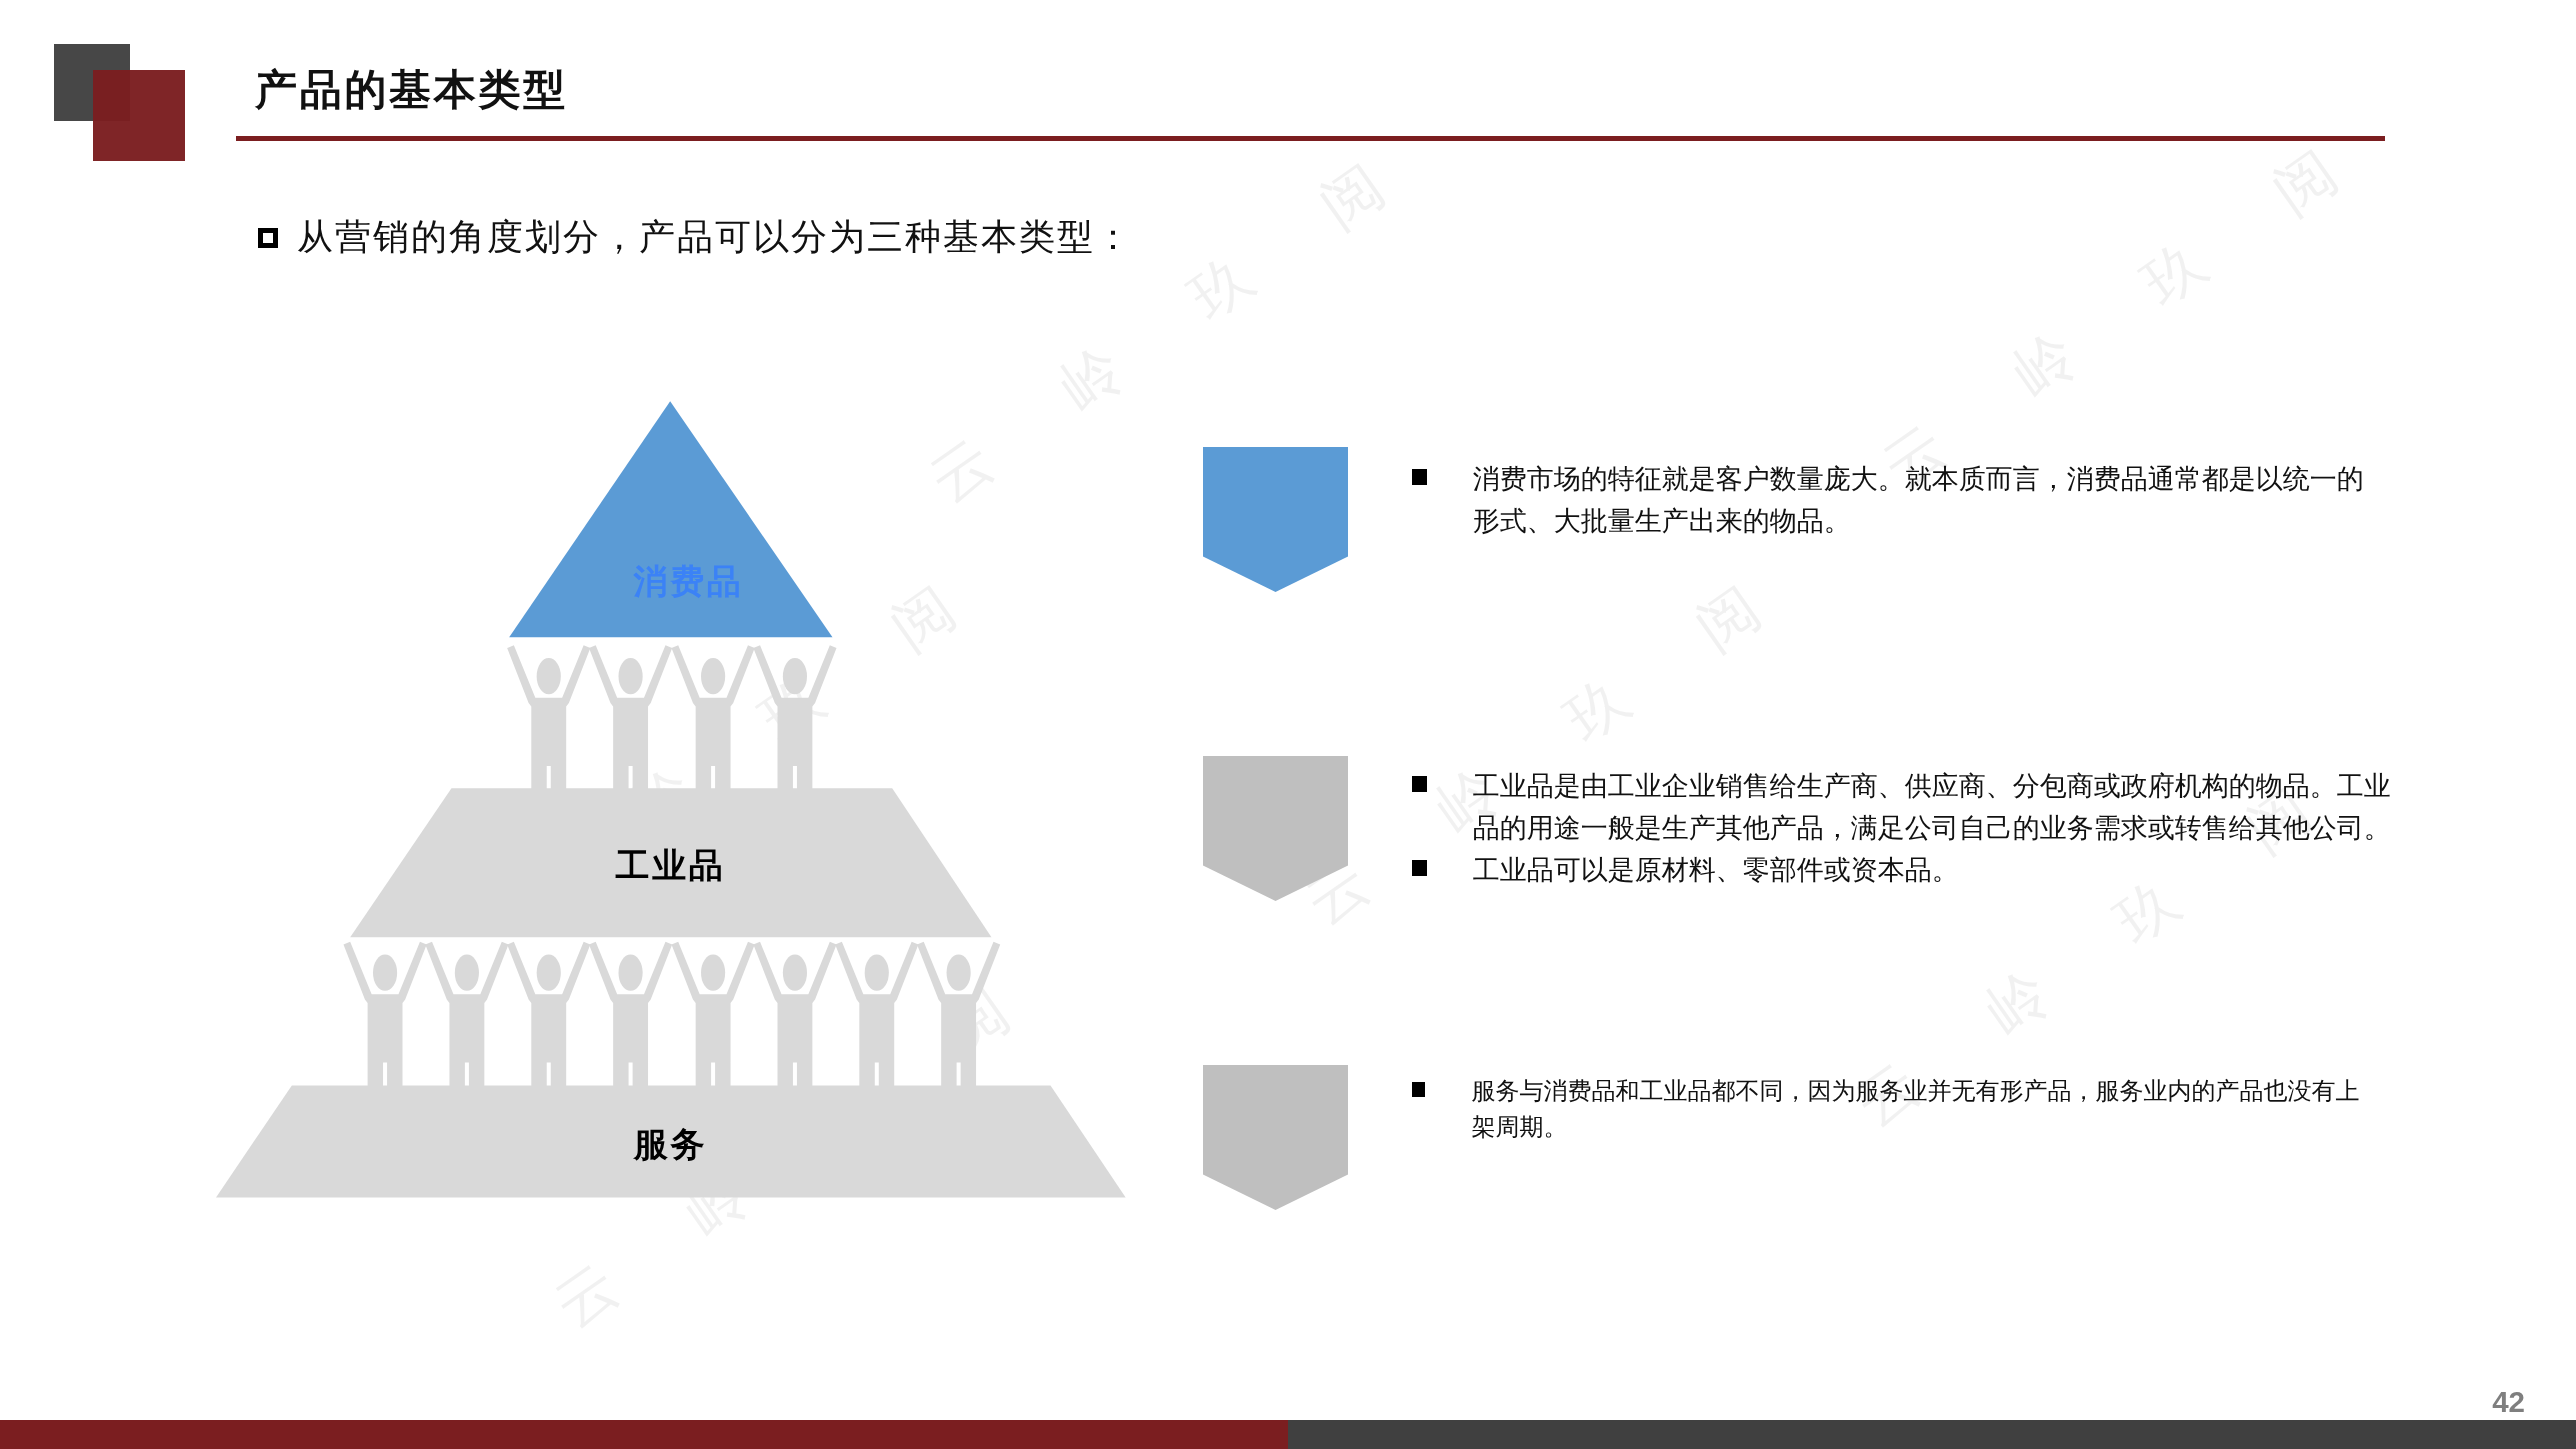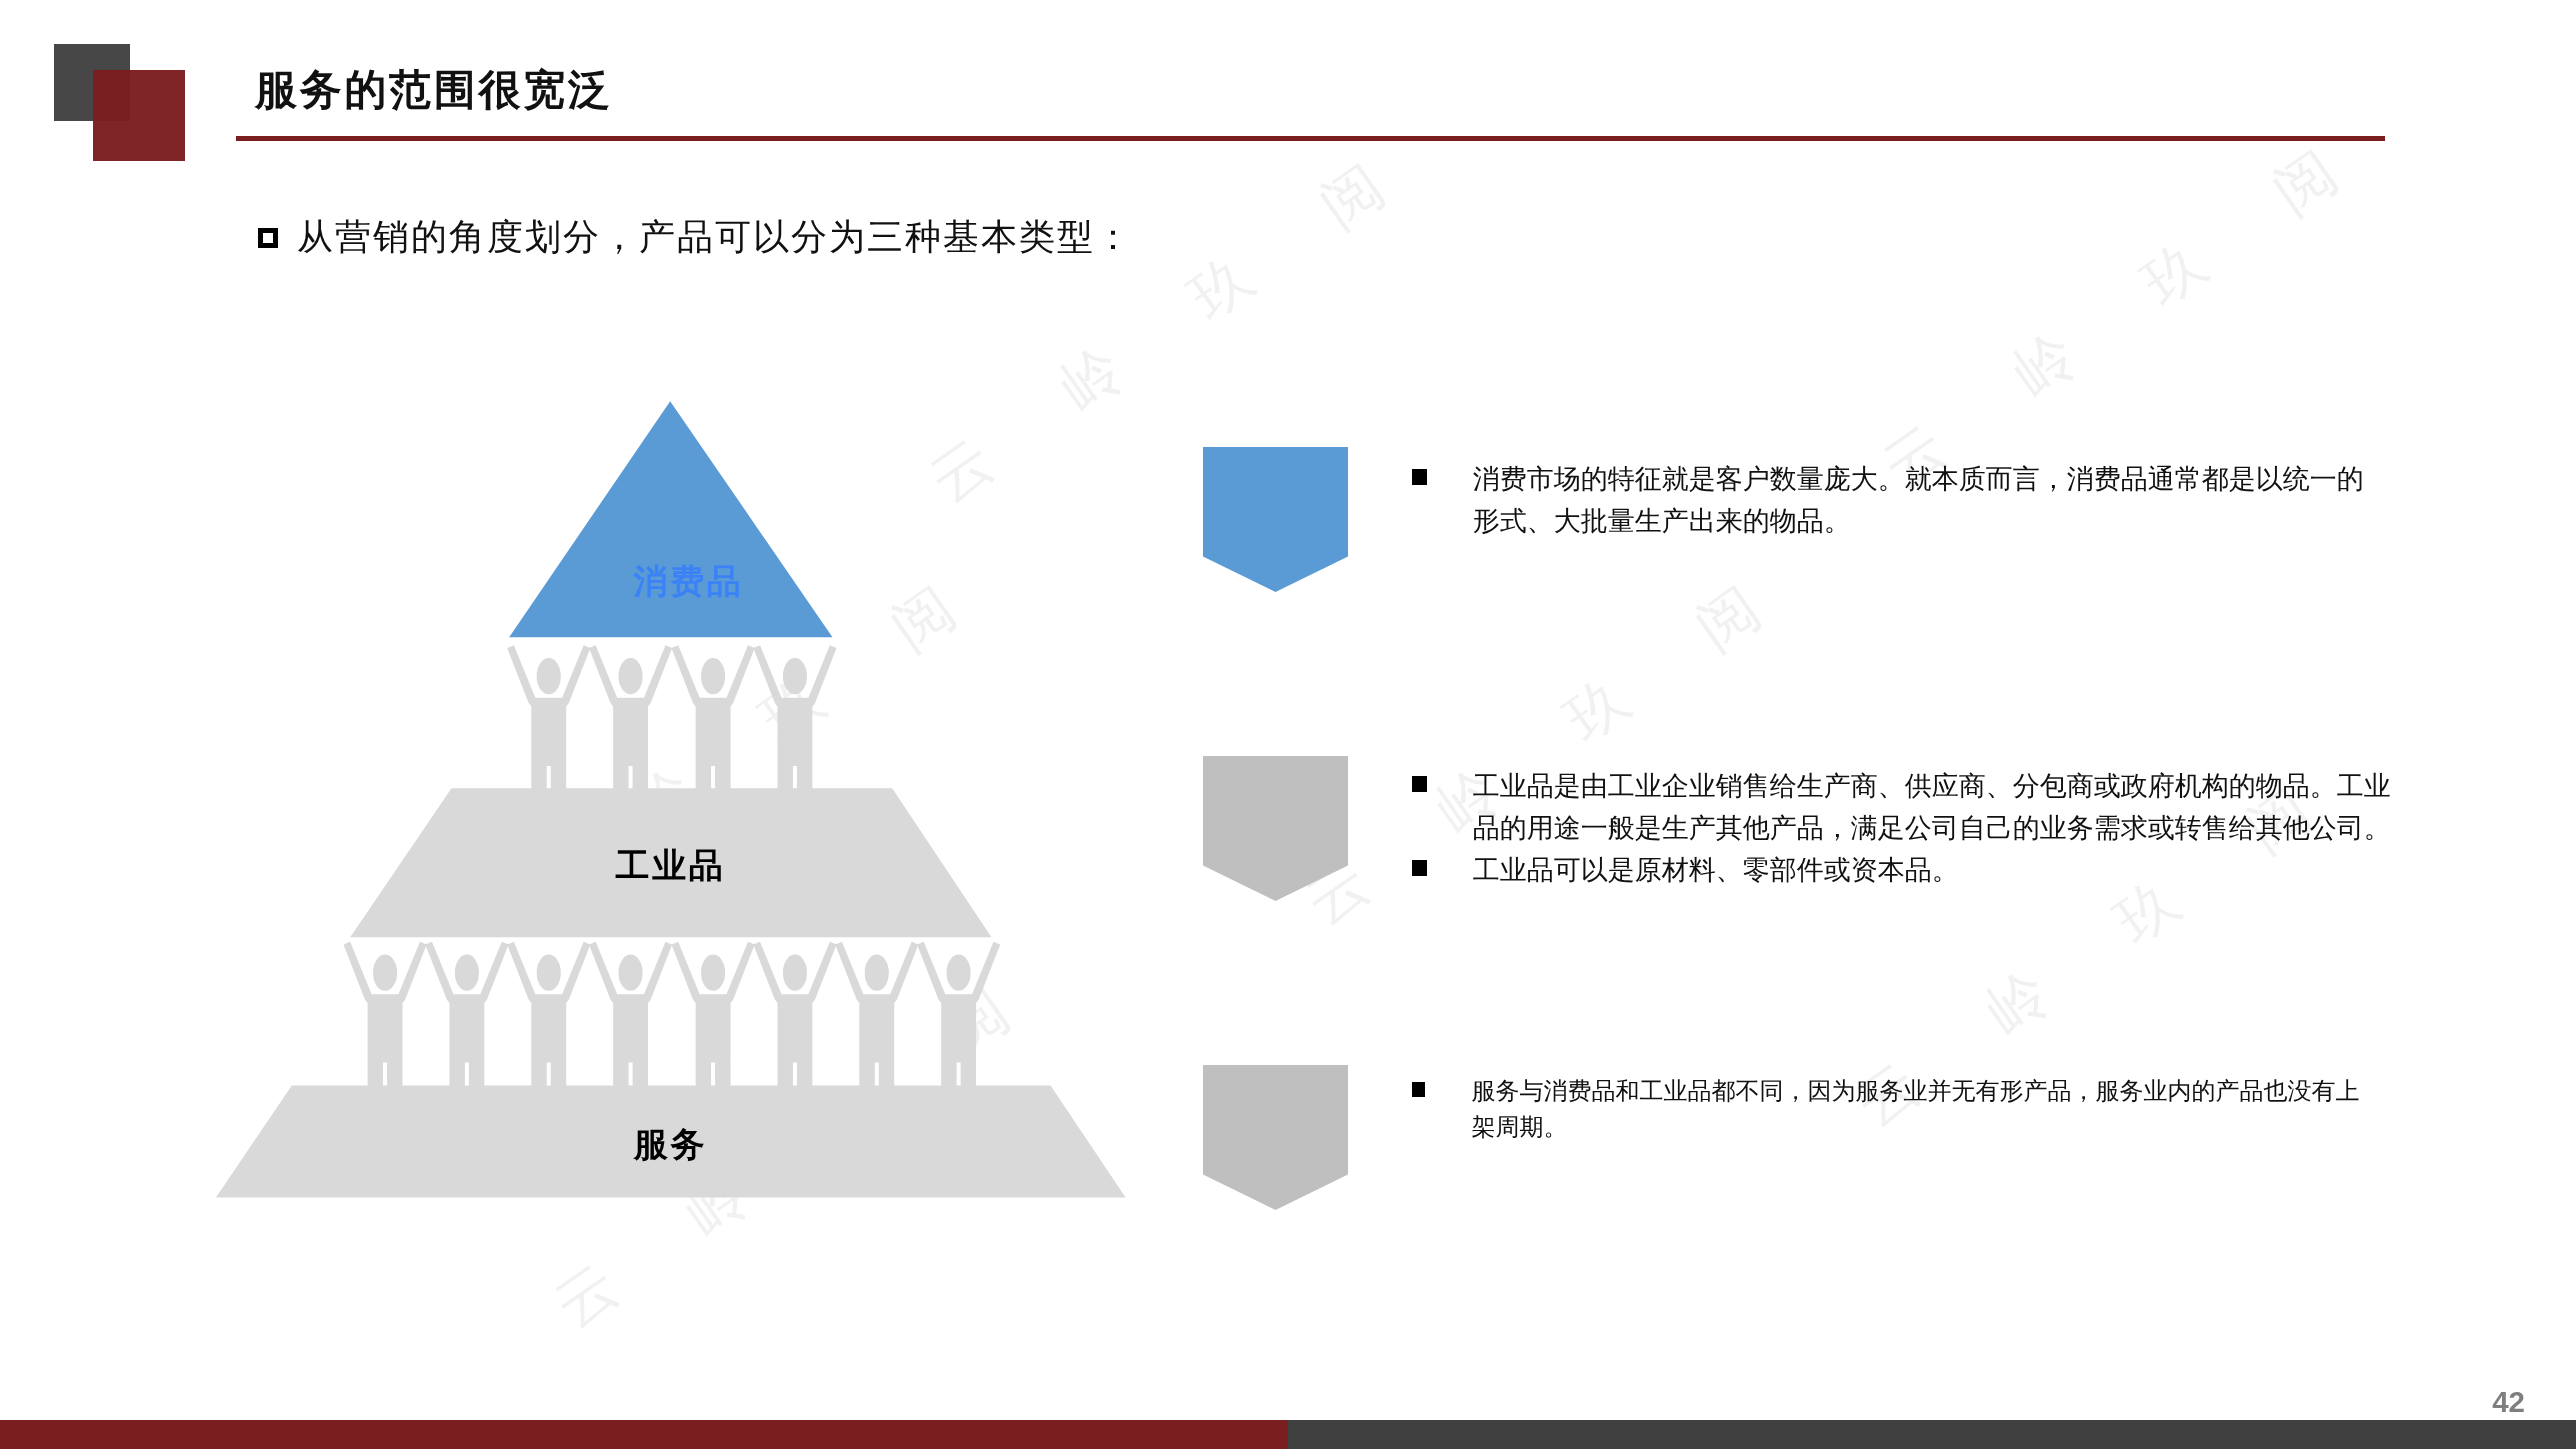--- a/index.html
+++ b/index.html
@@ -22,21 +22,21 @@
   .desc-small .sq-bullet { margin-top:9.4px; width:13.4px; height:14.8px; }
   .bottom-red { left:0; top:1420px; width:1288px; height:29px; background:#7b1e20; }
   .bottom-dark { left:1288px; top:1420px; width:1288px; height:29px; background:#404040; }
   .page-num { right:51px; top:1385px; font-family:Liberation Sans, sans-serif; font-weight:bold; font-size:29.5px; color:#7f7f7f;text-align:right; }
 </style>
 </head>
 <body>
 
 <div class="abs sq-gray"></div>
 <div class="abs sq-red" style="opacity:0.97"></div>
-<div class="abs title">服务的范围很宽泛</div>
+<div class="abs title">产品的基本类型</div>
 <div class="abs title-rule"></div>
 
 <div class="abs watermark" style="left:885px;top:282px;">云 岭 玖 阅</div>
 <div class="abs watermark" style="left:1838px;top:268px;">云 岭 玖 阅</div>
 <div class="abs watermark" style="left:456px;top:704px;">云 岭 玖 阅</div>
 <div class="abs watermark" style="left:1261px;top:704px;">云 岭 玖 阅</div>
 <div class="abs watermark" style="left:1811px;top:906px;">云 岭 玖 阅</div>
 <div class="abs watermark" style="left:510px;top:1107px;">云 岭 玖 阅</div>
 
 <div class="abs subtitle">

